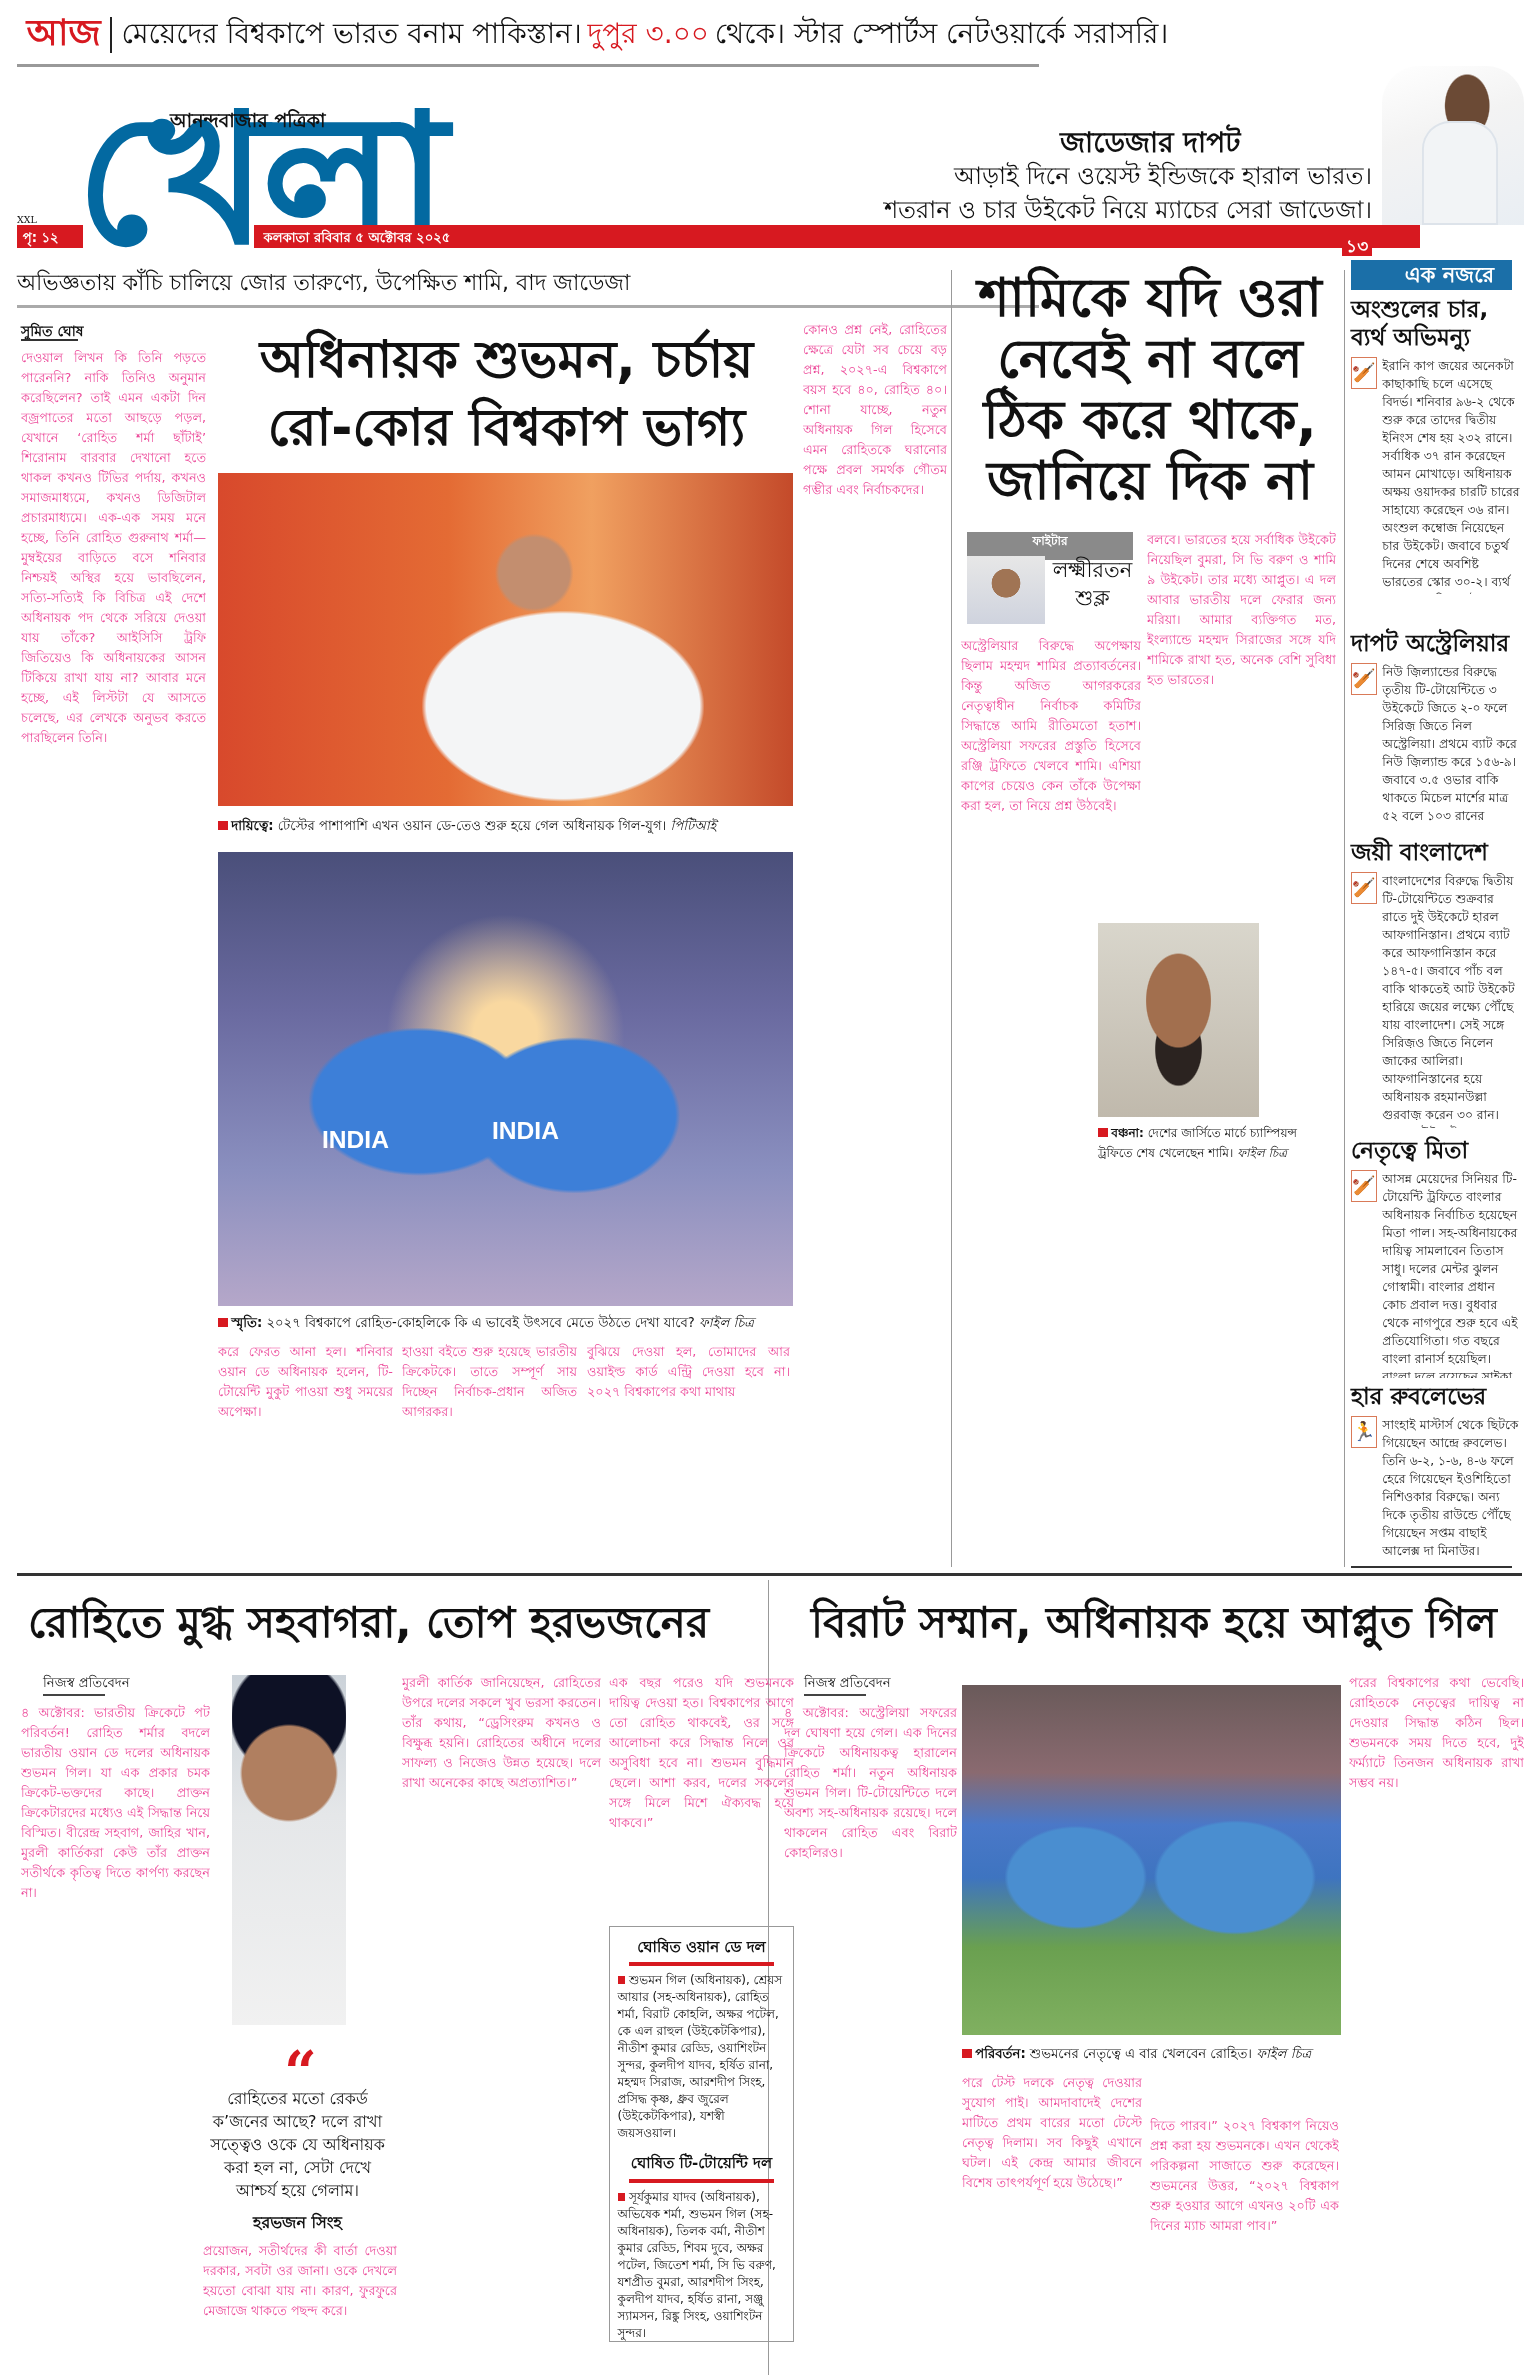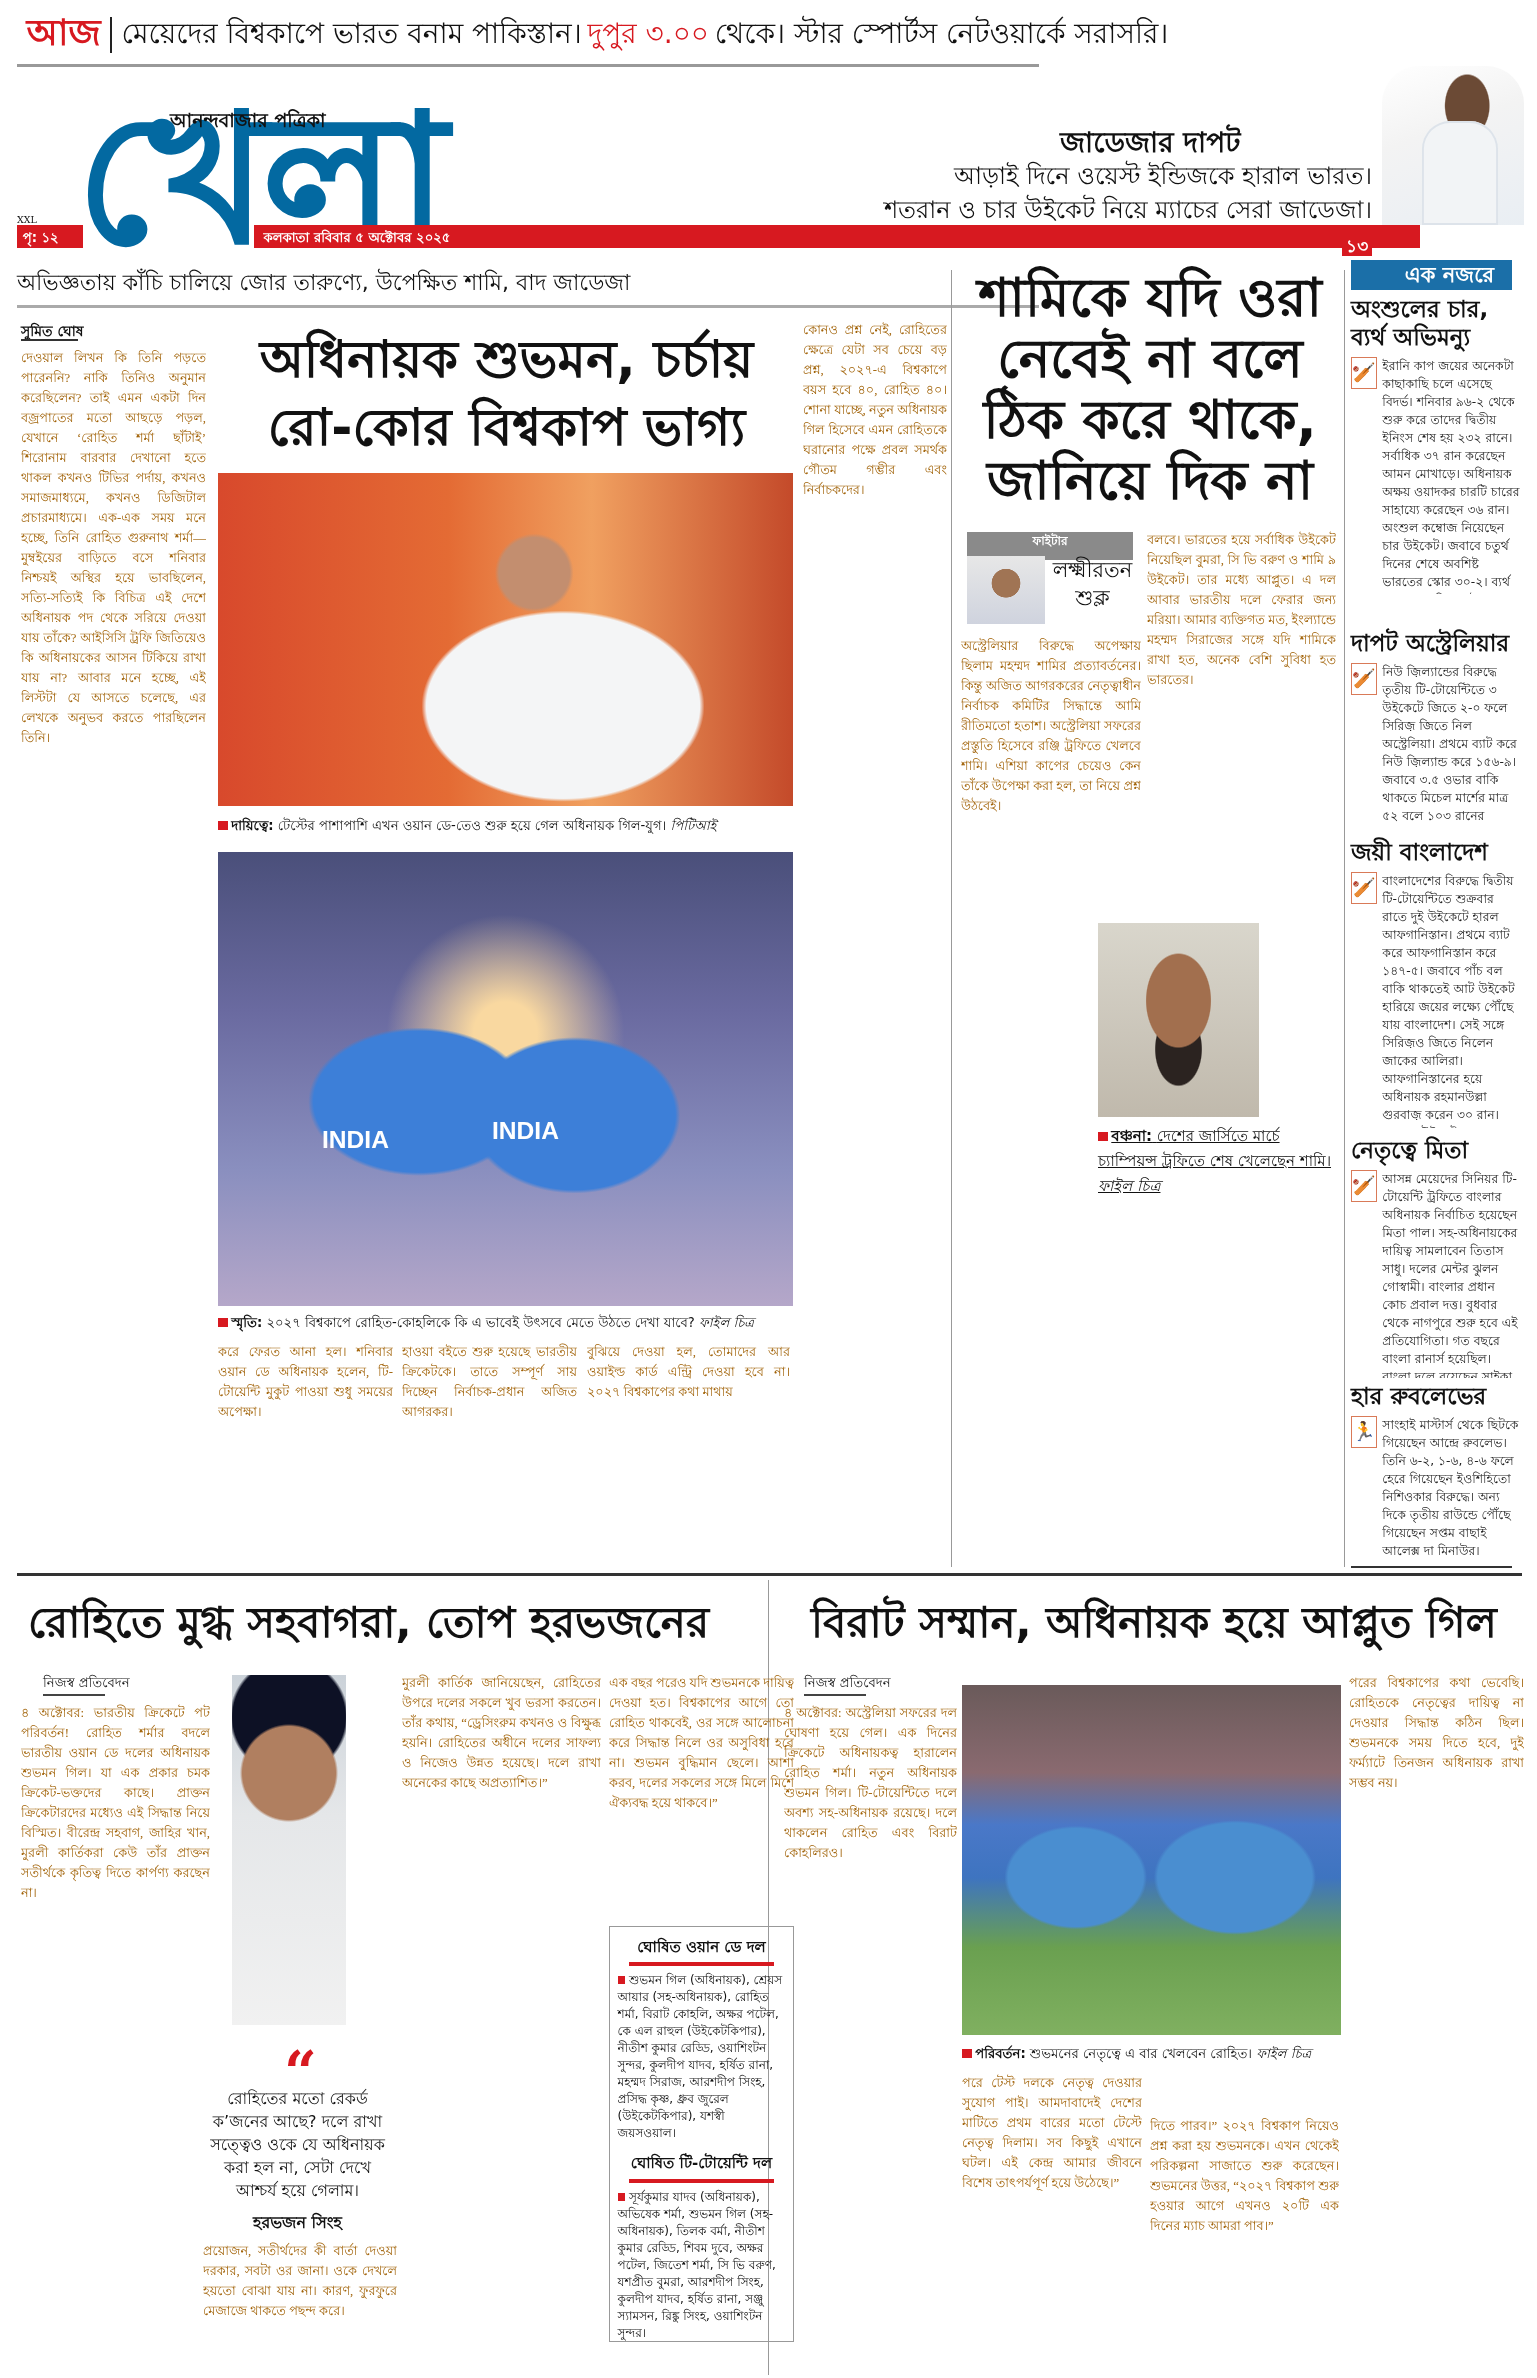--- a/index.html
+++ b/index.html
@@ -29,21 +29,21 @@
   
   .kicker { left: 17px; top: 265px; width: 1022px; font-size: 22px; }
   .kicker-rule { left: 17px; top: 305px; width: 1022px; height: 2.8px; background: #aaa; }
   .vline { width: 0.9px; background: #999; }
   .hline { height: 1.9px; background: #333; }
 
   .main-head { left: 218px; top: 326px; width: 577px; font-size: 51px; font-weight: bold; line-height: 68px; text-align: center; }
   .shami-head { left: 963px; top: 267px; width: 374px; font-size: 53px; font-weight: bold; line-height: 61px; text-align: center; }
 
   .byline { font-size: 14px; font-weight: bold; }
-  .col-text { font-size: 12.8px; line-height: 20px; text-align: justify; color: #a16207; overflow: hidden; font-family: Liberation Serif, serif; }
+  .col-text { font-size: 12.8px; line-height: 20px; text-align: justify; color: #ec4899; overflow: hidden; }
 
   
   .photo1 { left: 218px; top: 473px; width: 575px; height: 333px; background: radial-gradient(circle at 55% 30%, #c38e6f 0 9%, transparent 10%), radial-gradient(ellipse at 60% 70%, #f4f5f6 0 28%, transparent 29%), linear-gradient(90deg, #d8492c 0%, #e46b34 40%, #f0a060 65%, #c44a2a 100%); }
   .photo2 { left: 218px; top: 852px; width: 575px; height: 454px; background: radial-gradient(ellipse at 35% 55%, #3d7fd8 0 20%, transparent 21%), radial-gradient(ellipse at 62% 58%, #3d7fd8 0 20%, transparent 21%), radial-gradient(circle at 50% 40%, #f9d8a0 0 8%, transparent 30%), linear-gradient(180deg, #4a4f7a 0%, #6a6aa0 35%, #8a8fbf 70%, #b5a7c9 100%); }
   .photo2 .txt { position: absolute; color: #fff; font-weight: bold; font-size: 24.6px; font-family: "Liberation Sans", sans-serif; }
   .caption { font-size: 13.2px; }
   .caption .sq { display: inline-block; width: 9.5px; height: 9.5px; background: #d71920; margin-right: 3.8px; }
   .caption b { font-weight: bold; }
   .caption i { font-style: italic; }
 
@@ -132,21 +132,21 @@
 <div class="abs col-text" style="left:402px;top:1342px;width:175px;height:227px;">হাওয়া বইতে শুরু হয়েছে ভারতীয় ক্রিকেটকে। তাতে সম্পূর্ণ সায় দিচ্ছেন নির্বাচক-প্রধান অজিত আগরকর।</div>
 <div class="abs col-text" style="left:587px;top:1342px;width:203px;height:227px;">বুঝিয়ে দেওয়া হল, তোমাদের আর ওয়াইল্ড কার্ড এন্ট্রি দেওয়া হবে না। ২০২৭ বিশ্বকাপের কথা মাথায়</div>
 
 <div class="abs shami-head">শামিকে যদি ওরা নেবেই না বলে ঠিক করে থাকে, জানিয়ে দিক না</div>
 <div class="abs fighter-band">ফাইটার</div>
 <div class="abs fighter-photo"></div>
 <div class="abs fighter-name">লক্ষ্মীরতন শুক্ল</div>
 <div class="abs col-text" style="left:961px;top:636px;width:180px;height:932px;">অস্ট্রেলিয়ার বিরুদ্ধে অপেক্ষায় ছিলাম মহম্মদ শামির প্রত্যাবর্তনের। কিন্তু অজিত আগরকরের নেতৃত্বাধীন নির্বাচক কমিটির সিদ্ধান্তে আমি রীতিমতো হতাশ। অস্ট্রেলিয়া সফরের প্রস্তুতি হিসেবে রঞ্জি ট্রফিতে খেলবে শামি। এশিয়া কাপের চেয়েও কেন তাঁকে উপেক্ষা করা হল, তা নিয়ে প্রশ্ন উঠবেই।</div>
 <div class="abs col-text" style="left:1147px;top:530px;width:189px;height:388px;">বলবে। ভারতের হয়ে সর্বাধিক উইকেট নিয়েছিল বুমরা, সি ভি বরুণ ও শামি ৯ উইকেট। তার মধ্যে আপ্লুত। এ দল আবার ভারতীয় দলে ফেরার জন্য মরিয়া। আমার ব্যক্তিগত মত, ইংল্যান্ডে মহম্মদ সিরাজের সঙ্গে যদি শামিকে রাখা হত, অনেক বেশি সুবিধা হত ভারতের।</div>
 <div class="abs shami-photo"></div>
-<div class="abs caption" style="left:1098px;top:1124px;width:237px;font-size:15px;text-decoration:underline;">
+<div class="abs caption" style="left:1098px;top:1124px;width:237px;font-size:12px;">
   <span class="sq"></span><b>বঞ্চনা:</b>
   <span>দেশের জার্সিতে মার্চে চ্যাম্পিয়ন্স ট্রফিতে শেষ খেলেছেন শামি।</span>
   <i>ফাইল চিত্র</i>
 </div>
 
 <div class="abs ek-band">এক নজরে</div>
 
 <div class="abs" style="left:1351px;top:295px;width:170px;">
   <div class="side-h">অংশুলের চার, ব্যর্থ অভিমন্যু</div>
   <div style="display:flex;gap:5.7px;margin-top:5.7px;">

